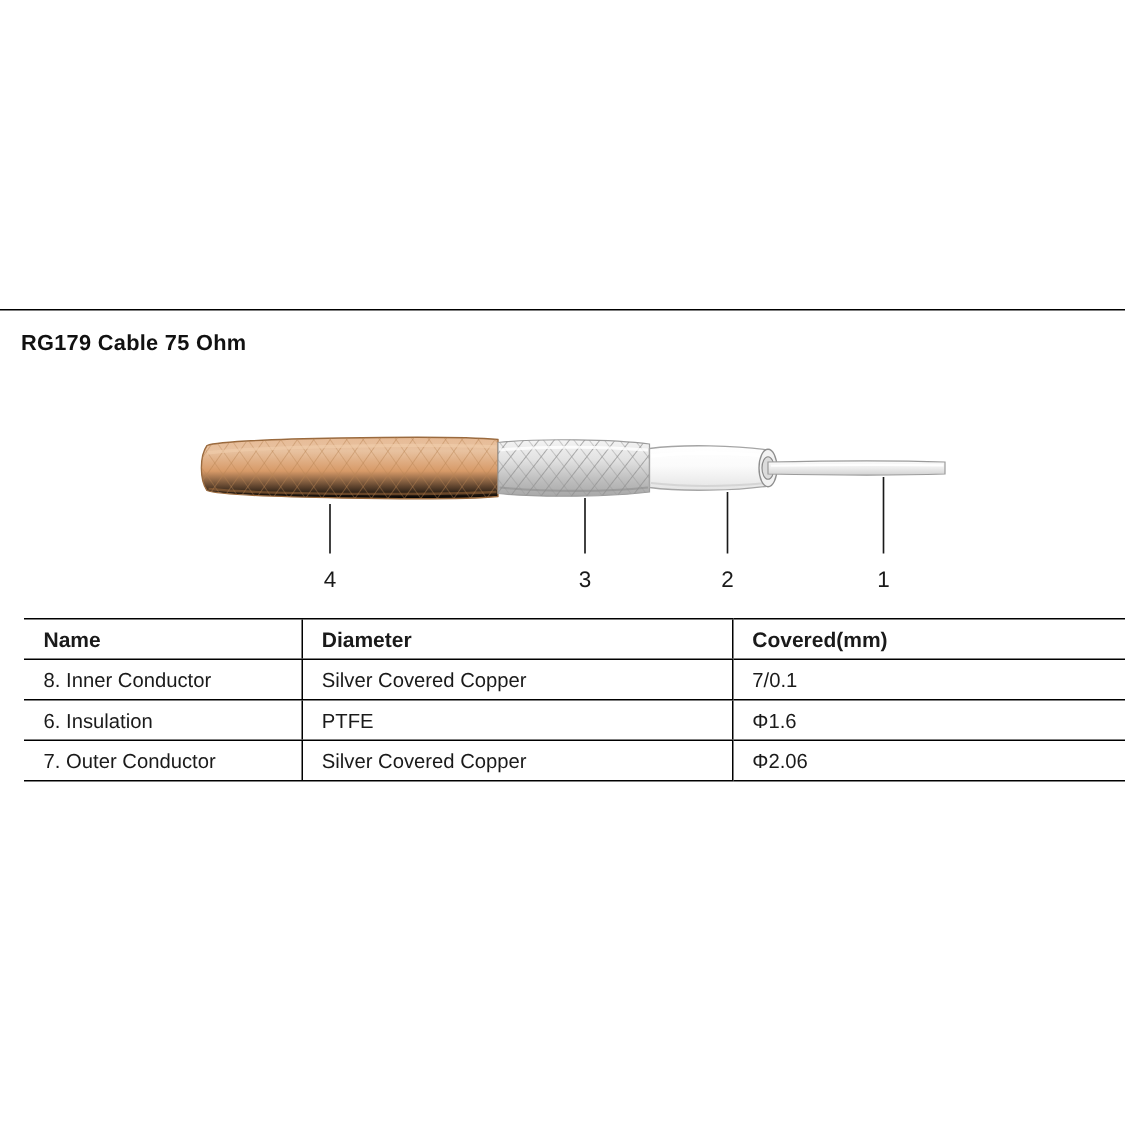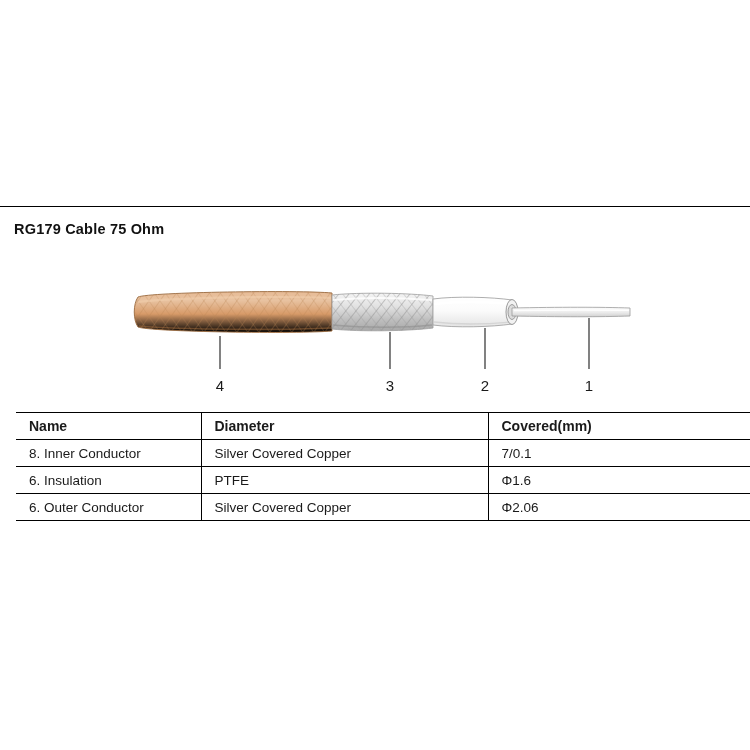--- a/index.html
+++ b/index.html
@@ -239,21 +239,21 @@
           <td>8. Inner Conductor</td>
           <td>Silver Covered Copper</td>
           <td>7/0.1</td>
         </tr>
         <tr>
           <td>6. Insulation</td>
           <td>PTFE</td>
           <td>Φ1.6</td>
         </tr>
         <tr>
-          <td>6. Outer Conductor</td>
+          <td>7. Outer Conductor</td>
           <td>Silver Covered Copper</td>
           <td>Φ2.06</td>
         </tr>
       </tbody>
     </table>
   </div>
 
 </div>
 
 </body></html>

